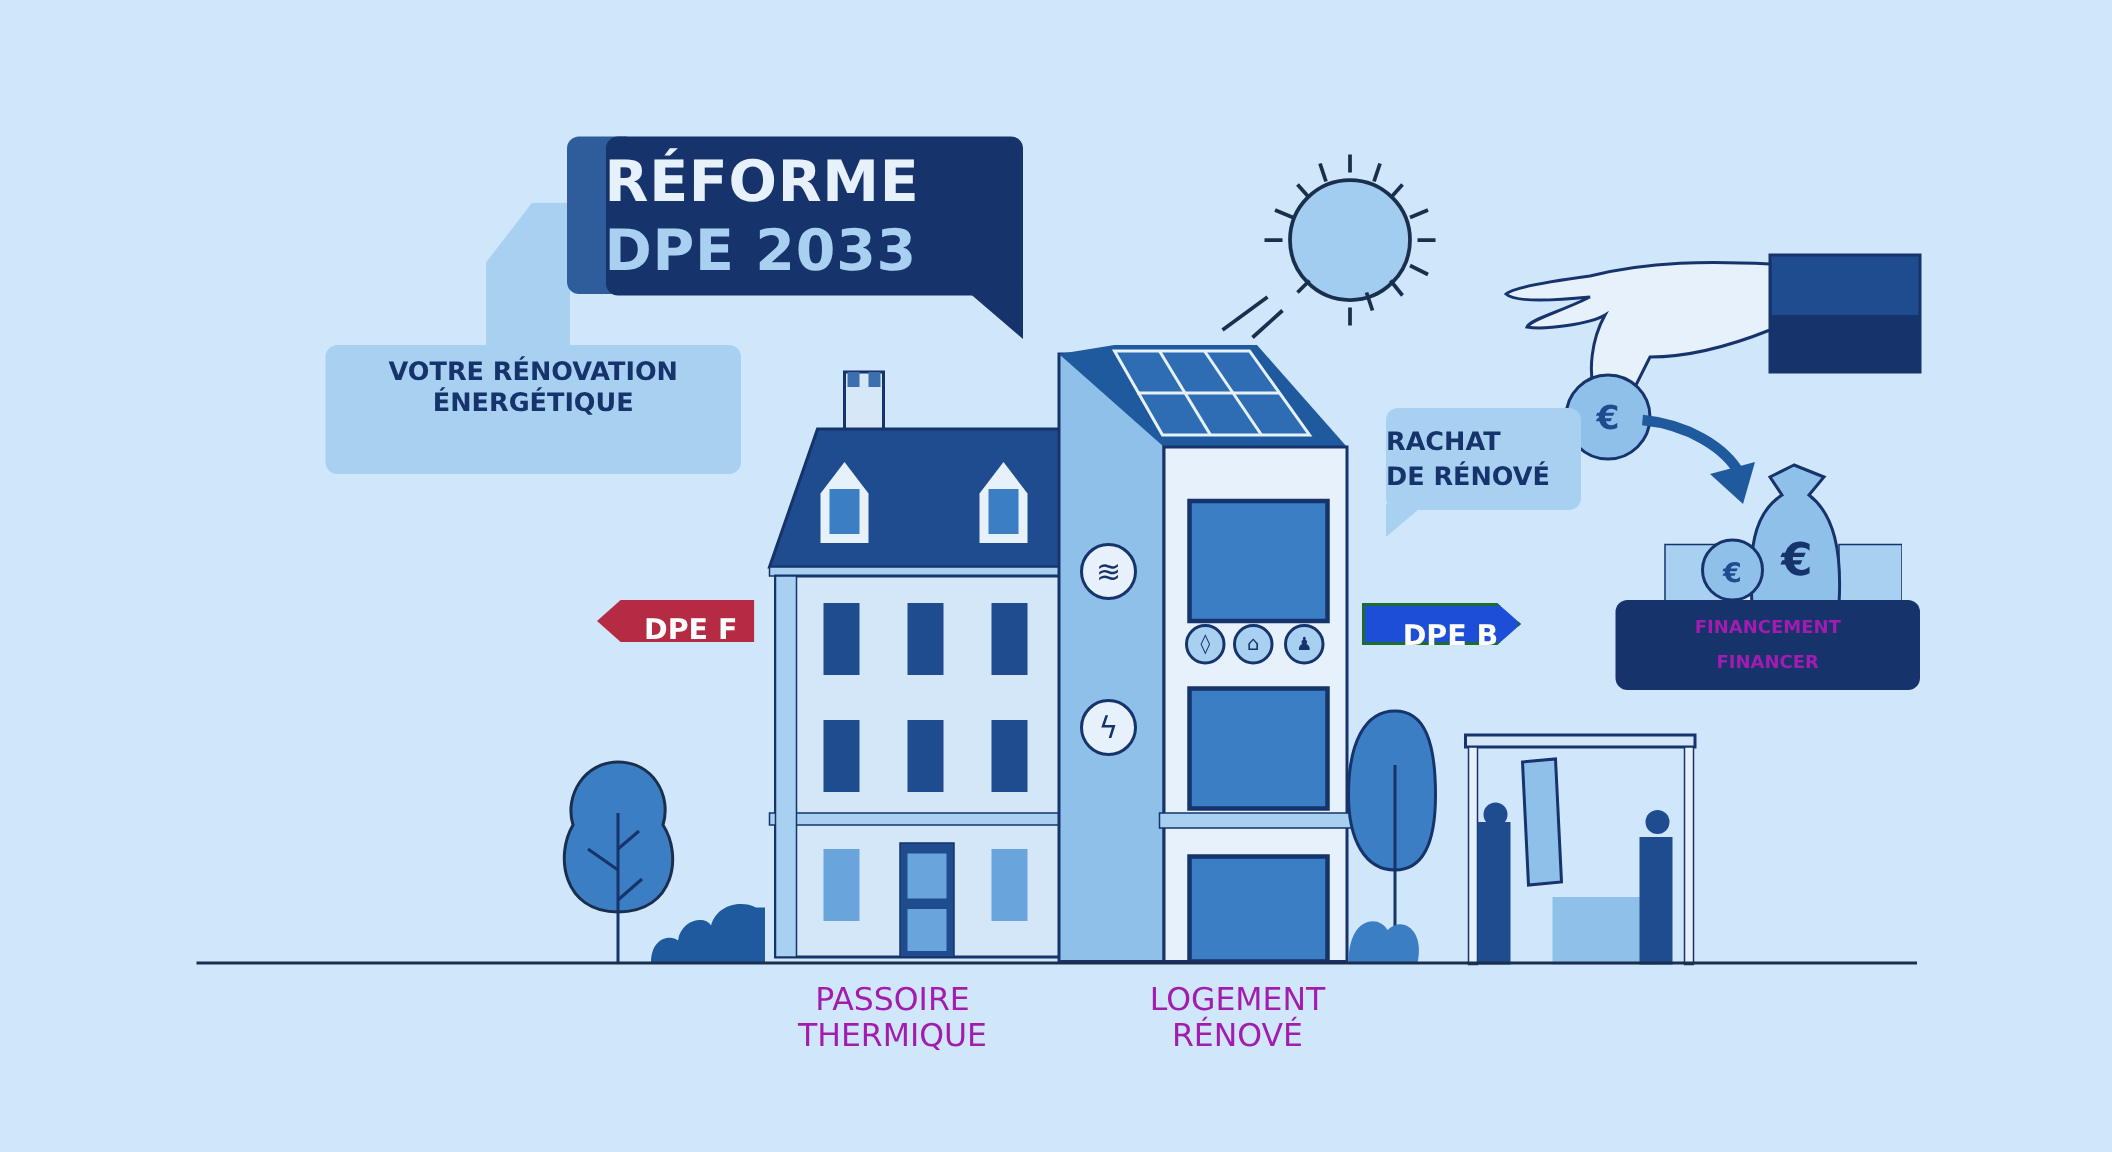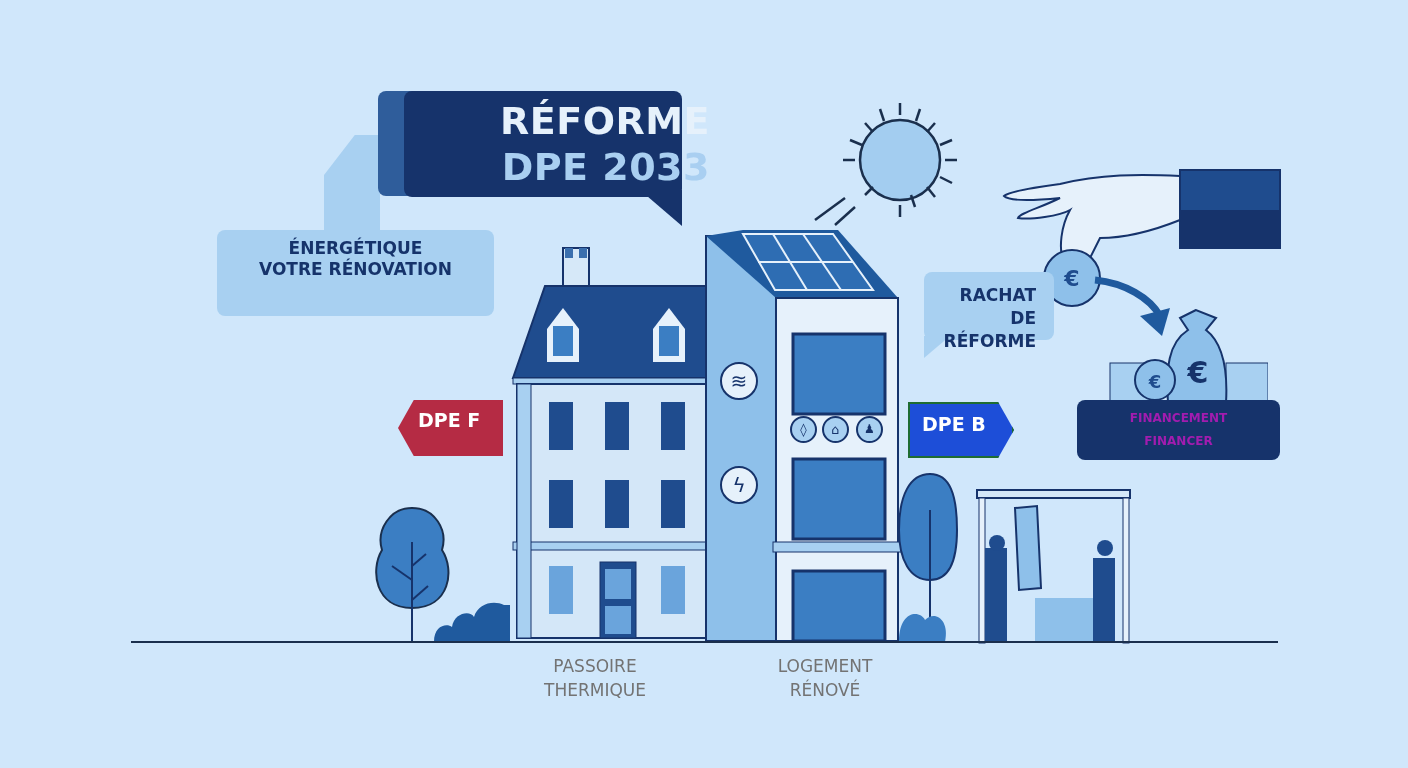--- a/index.html
+++ b/index.html
@@ -1,52 +1,52 @@
 <!DOCTYPE html>
 <html><head>
 <meta charset="utf-8">
 <style>
   * { box-sizing: border-box; margin: 0; padding: 0; }
   body { width: 1408px; height: 768px; background: #d0e7fb; overflow: hidden; position: relative; font-family: "DejaVu Sans", sans-serif; }
   .abs { position: absolute; }
   .title-bubble { left: 404px; top: 91px; width: 278px; height: 106px; background: #16336b; border-radius: 8px; }
   .title-shadow { left: 378px; top: 91px; width: 40px; height: 105px; background: #2f5d9b; border-radius: 8px 0 0 8px; }
-  .title-text { left: 388px; top: 98px; width: 322px; text-align: right; color: #a9cff1; font-weight: bold; font-size: 38px; line-height: 46px; letter-spacing: 0.5px; }
+  .title-text { left: 403px; top: 98px; width: 322px; text-align: left; color: #a9cff1; font-weight: bold; font-size: 38px; line-height: 46px; letter-spacing: 0.5px; }
   .title-text .l1 { color: #e6f1fb; }
   .sub-bubble { left: 217px; top: 230px; width: 277px; height: 86px; background: #a8d0f1; border-radius: 8px; }
   .sub-connector { left: 324px; top: 135px; width: 56px; height: 100px; background: #a8d0f1; clip-path: polygon(55% 0, 100% 0, 100% 100%, 0 100%, 0 40%); }
   .sub-text { left: 217px; top: 238px; width: 277px; text-align: center; color: #16336b; font-weight: bold; font-size: 17px; line-height: 21px; }
-  .tag { height: 56px; font-weight: bold; font-size: 19px; color: #fff; line-height: 40px; }
+  .tag { height: 28px; font-weight: bold; font-size: 19px; color: #fff; line-height: 40px; text-align: center; }
   .tag-f { left: 398px; top: 400px; width: 105px; background: #b52b44; clip-path: polygon(15% 0, 100% 0, 100% 100%, 15% 100%, 0 50%); padding-left: 20px; }
   .tag-b { left: 908px; top: 402px; width: 106px; background: #1d4ed8; clip-path: polygon(0 0, 85% 0, 100% 50%, 85% 100%, 0 100%); padding-left: 12px; border: 2px solid #1e6c32; }
   .rachat-bubble { left: 924px; top: 272px; width: 130px; height: 68px; background: #a8d0f1; border-radius: 8px; }
-  .rachat-text { left: 924px; top: 284px; width: 112px; text-align: right; color: #16336b; font-weight: bold; font-size: 17px; line-height: 23px; }
+  .rachat-text { left: 924px; top: 284px; width: 112px; text-align: left; color: #16336b; font-weight: bold; font-size: 17px; line-height: 23px; }
   .fin-box { left: 1077px; top: 400px; width: 203px; height: 60px; background: #16336b; border-radius: 8px; }
   .fin-text { left: 1077px; top: 407px; width: 203px; text-align: center; color: #a21caf; font-weight: bold; font-size: 12px; line-height: 23px; }
-  .caption { text-align: center; color: #737373; font-size: 17px; line-height: 24px; }
+  .caption { text-align: center; color: #a21caf; font-size: 21px; line-height: 24px; }
   .ground { left: 131px; top: 641px; width: 1147px; height: 2px; background: #1a2f4d; }
 </style>
 </head>
 <body>
 
 <div class="abs sub-connector"></div>
 <div class="abs title-shadow"></div>
 <div class="abs title-bubble"></div>
 <svg class="abs" style="left:640px;top:190px" width="50" height="40">
     <polygon points="0,0 42,0 42,36" fill="#16336b"></polygon>
   </svg>
 <div class="abs title-text">
   <div class="l1">RÉFORME</div>
   <div>DPE 2033</div>
 </div>
 
 <div class="abs sub-bubble"></div>
 <div class="abs sub-text">
+  <div>VOTRE RÉNOVATION</div>
   <div>ÉNERGÉTIQUE</div>
-  <div>VOTRE RÉNOVATION</div>
 </div>
 
 <svg class="abs" style="left:805px;top:95px" width="170" height="140">
   <circle cx="95" cy="65" r="40" fill="#a3cdf0" stroke="#1a2f4d" stroke-width="2.5"></circle>
   <g stroke="#1a2f4d" stroke-width="2.5">
     <line x1="95" y1="8" x2="95" y2="20"></line>
       <line x1="95" y1="110" x2="95" y2="122"></line>
     <line x1="38" y1="65" x2="50" y2="65"></line>
       <line x1="140" y1="65" x2="152" y2="65"></line>
     <line x1="60" y1="28" x2="68" y2="37"></line>
@@ -164,21 +164,21 @@
 
 <div class="abs tag tag-f">DPE F</div>
 <div class="abs tag tag-b">DPE B</div>
 
 <div class="abs rachat-bubble"></div>
 <svg class="abs" style="left:924px;top:336px" width="30" height="25">
     <polygon points="0,0 26,0 0,22" fill="#a8d0f1"></polygon>
   </svg>
 <div class="abs rachat-text">
   <div>RACHAT</div>
-  <div>DE RÉFORME</div>
+  <div>DE RÉNOVÉ</div>
 </div>
 
 <div class="abs fin-box"></div>
 <div class="abs fin-text">
   <div>FINANCEMENT</div>
   <div>FINANCER</div>
 </div>
 
 <div class="abs ground"></div>
 

